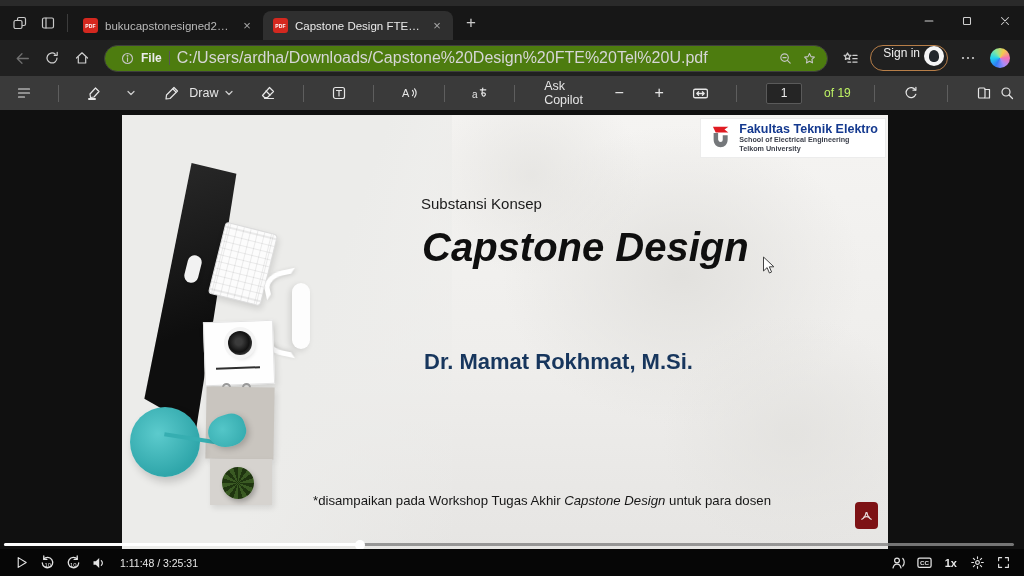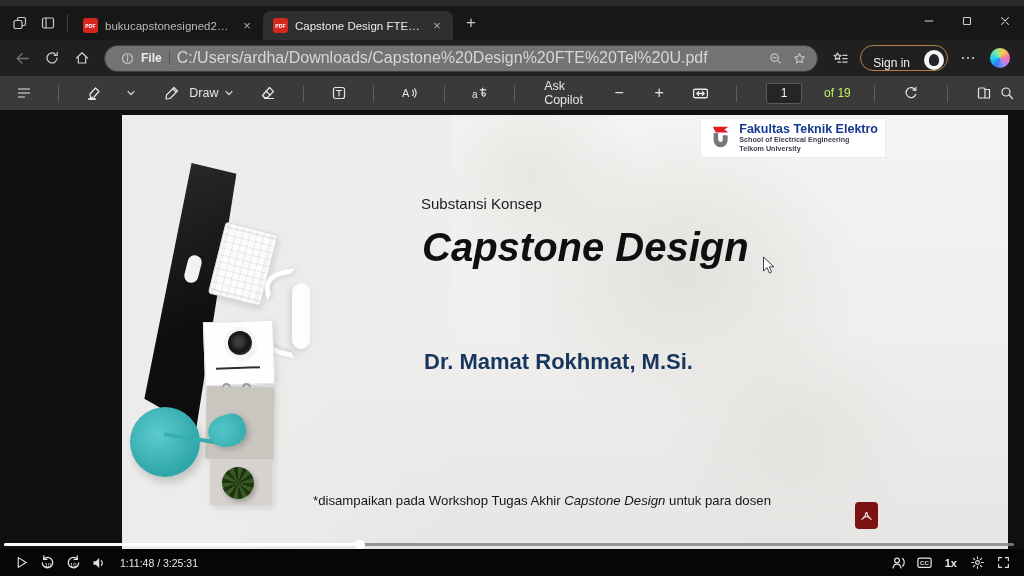--- a/index.html
+++ b/index.html
@@ -19,45 +19,45 @@
   .tab-title{flex:1;overflow:hidden;white-space:nowrap;text-overflow:ellipsis}
   .tab-close{font-size:13px;color:#a8a8a8;width:16px;text-align:center}
   .newtab{font-size:17px;color:#c9c9c9;width:28px;height:26px;margin-left:4px}
   .wincontrols{margin-left:auto;display:flex;align-self:flex-start}
   .winbtn{width:38px;height:30px;color:#cfcfcf}
 
   
   .addressbar{height:36px;background:#202020;display:flex;align-items:center;padding:0 8px;gap:2px}
   .ab-ic{width:28px;height:28px;border-radius:5px;color:#cfcfcf;flex:none}
   .ab-ic.dim{color:#6f6f6f}
-  .urlpill{flex:1;height:27px;background:#737373;border:1px solid #3e3e3e;border-radius:14px;display:flex;align-items:center;padding:0 6px 0 10px;margin:0 6px;min-width:0}
+  .urlpill{flex:1;height:27px;background:#4d7c0f;border:1px solid #3e3e3e;border-radius:14px;display:flex;align-items:center;padding:0 6px 0 10px;margin:0 6px;min-width:0}
   .file-label{font-size:12px;font-weight:bold;color:#ececec;margin:0 4px 0 2px}
   .pill-sep{width:1px;height:14px;background:#555;margin:0 7px 0 3px}
   .url-text{font-size:16px;color:#d6d6d6;white-space:nowrap;overflow:hidden;text-overflow:ellipsis;flex:1}
   .pill-ic{width:24px;height:24px;color:#c5c5c5;flex:none}
-  .signin{height:26px;border:1px solid #b77e48;border-radius:13px;display:flex;align-items:flex-end;gap:14px;padding:0 3px 0 12px;font-size:12px;color:#f0f0f0;margin:0 4px;flex:none}
+  .signin{height:26px;border:1px solid #b77e48;border-radius:13px;display:flex;align-items:flex-start;gap:4px;padding:0 3px 0 12px;font-size:12px;color:#f0f0f0;margin:0 4px;flex:none}
   .avatar{width:20px;height:20px;border-radius:50%;background:#f5f5f5;position:relative;overflow:hidden}
   .avatar::after{content:"";position:absolute;left:5px;top:4px;width:10px;height:12px;border-radius:50% 50% 40% 40%;background:#22262b}
   .copilot{width:20px;height:20px;border-radius:50%;background:conic-gradient(from 210deg,#2f7cf6,#22d3ee,#8ce99a,#f6c94c,#f472b6,#a78bfa,#2f7cf6);flex:none;margin:0 6px}
 
   
   .pdfbar{height:34px;background:#3a3a3a;display:flex;align-items:center;padding:0 12px;color:#e6e6e6;font-size:12.5px;justify-content:space-between}
   .grp{display:flex;align-items:center;gap:16px}
   .pb-ic{width:26px;height:26px;border-radius:4px;color:#e6e6e6}
   .pb-ic.dim{color:#8a8a8a}
   .sep{width:1px;height:17px;background:#5e5e5e;margin:0 7px;flex:none}
   .chev{margin-left:-3px;color:#cfcfcf}
   .pb-label{padding:0 4px;white-space:nowrap}
   .glyphbtn{font-size:16px;width:24px;height:24px;color:#e6e6e6}
   .pageinput{width:36px;height:21px;background:#252525;border:1px solid #5a5a5a;border-radius:2px;color:#eee;text-align:center;font-size:12px;font-family:inherit;margin:0 6px}
   .ofpages{font-size:12px;color:#bef264;white-space:nowrap}
 
   
   .content{position:absolute;top:110px;left:0;right:0;bottom:0;background:#101010}
-  .page{position:absolute;left:122px;top:5px;width:886px;height:436px;background:linear-gradient(180deg,#f5f4f2 0%,#efeeec 55%,#e6e5e3 100%);overflow:hidden}
+  .page{position:absolute;left:122px;top:5px;width:766px;height:436px;background:linear-gradient(180deg,#f5f4f2 0%,#efeeec 55%,#e6e5e3 100%);overflow:hidden}
   .blob{position:absolute;border-radius:50%;background:radial-gradient(closest-side,#e2e1de,rgba(226,225,222,0))}
 
   
   .scene{position:absolute;left:0;top:0;width:330px;height:100%;background:linear-gradient(110deg,#ececea 55%,rgba(236,236,234,0))}
   .monitor{position:absolute;left:20px;top:48px;width:118px;height:268px;background:linear-gradient(160deg,#2a2a2a,#0e0e0e 60%);clip-path:polygon(42% 0,80% 4%,46% 99%,2% 88%)}
   .keyboard{position:absolute;left:94px;top:112px;width:54px;height:74px;background:#fcfcfc;border:1px solid #dcdcdc;border-radius:4px;transform:rotate(14deg);box-shadow:2px 3px 6px rgba(0,0,0,.12);background-image:repeating-linear-gradient(0deg,rgba(0,0,0,.07) 0 1px,transparent 1px 7px),repeating-linear-gradient(90deg,rgba(0,0,0,.07) 0 1px,transparent 1px 7px);background-origin:content-box;padding:4px}
   .mouse{position:absolute;left:64px;top:140px;width:14px;height:28px;border-radius:7px;background:#f2f2f2;transform:rotate(14deg);box-shadow:1px 2px 4px rgba(0,0,0,.15)}
   .chair-back{position:absolute;left:170px;top:168px;width:18px;height:66px;border-radius:9px;background:#fdfdfd;box-shadow:-2px 2px 6px rgba(0,0,0,.12)}
   .chair-arm{position:absolute;width:34px;height:26px;border:5px solid #fff;border-color:#fff transparent transparent #fff;border-radius:60% 0 0 0;filter:drop-shadow(1px 1px 2px rgba(0,0,0,.15))}
   .chair-arm.a1{left:142px;top:156px;transform:rotate(-12deg)}

